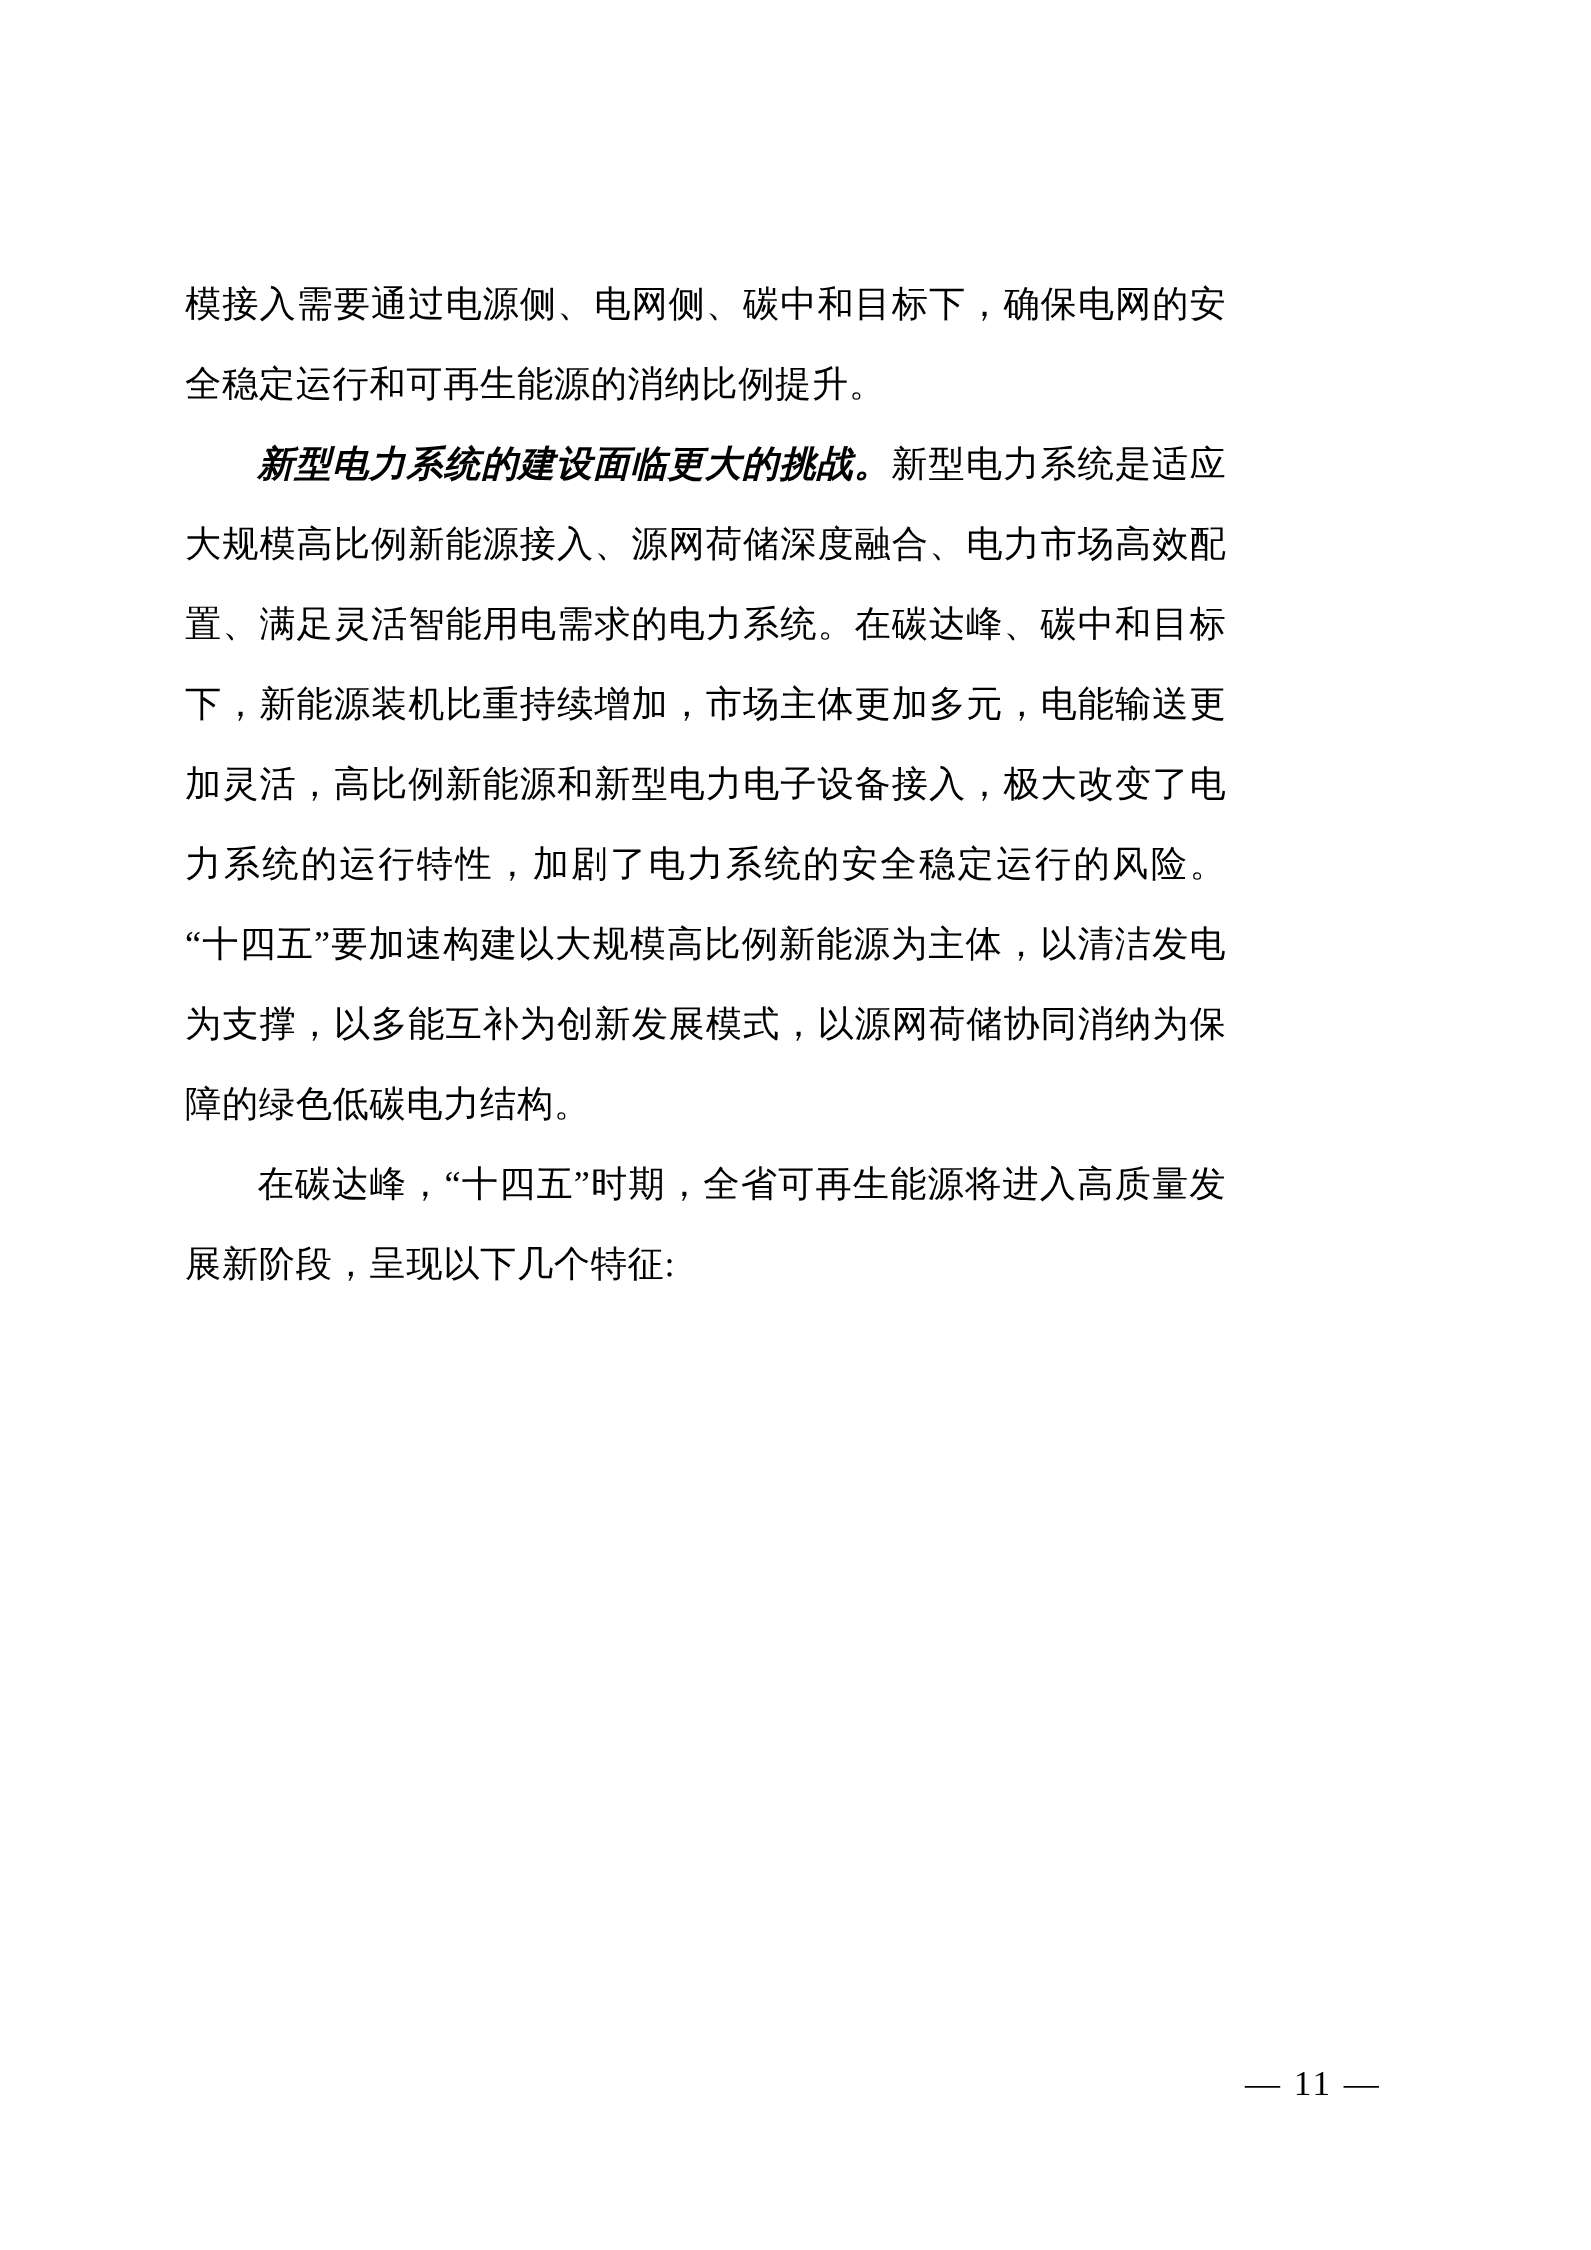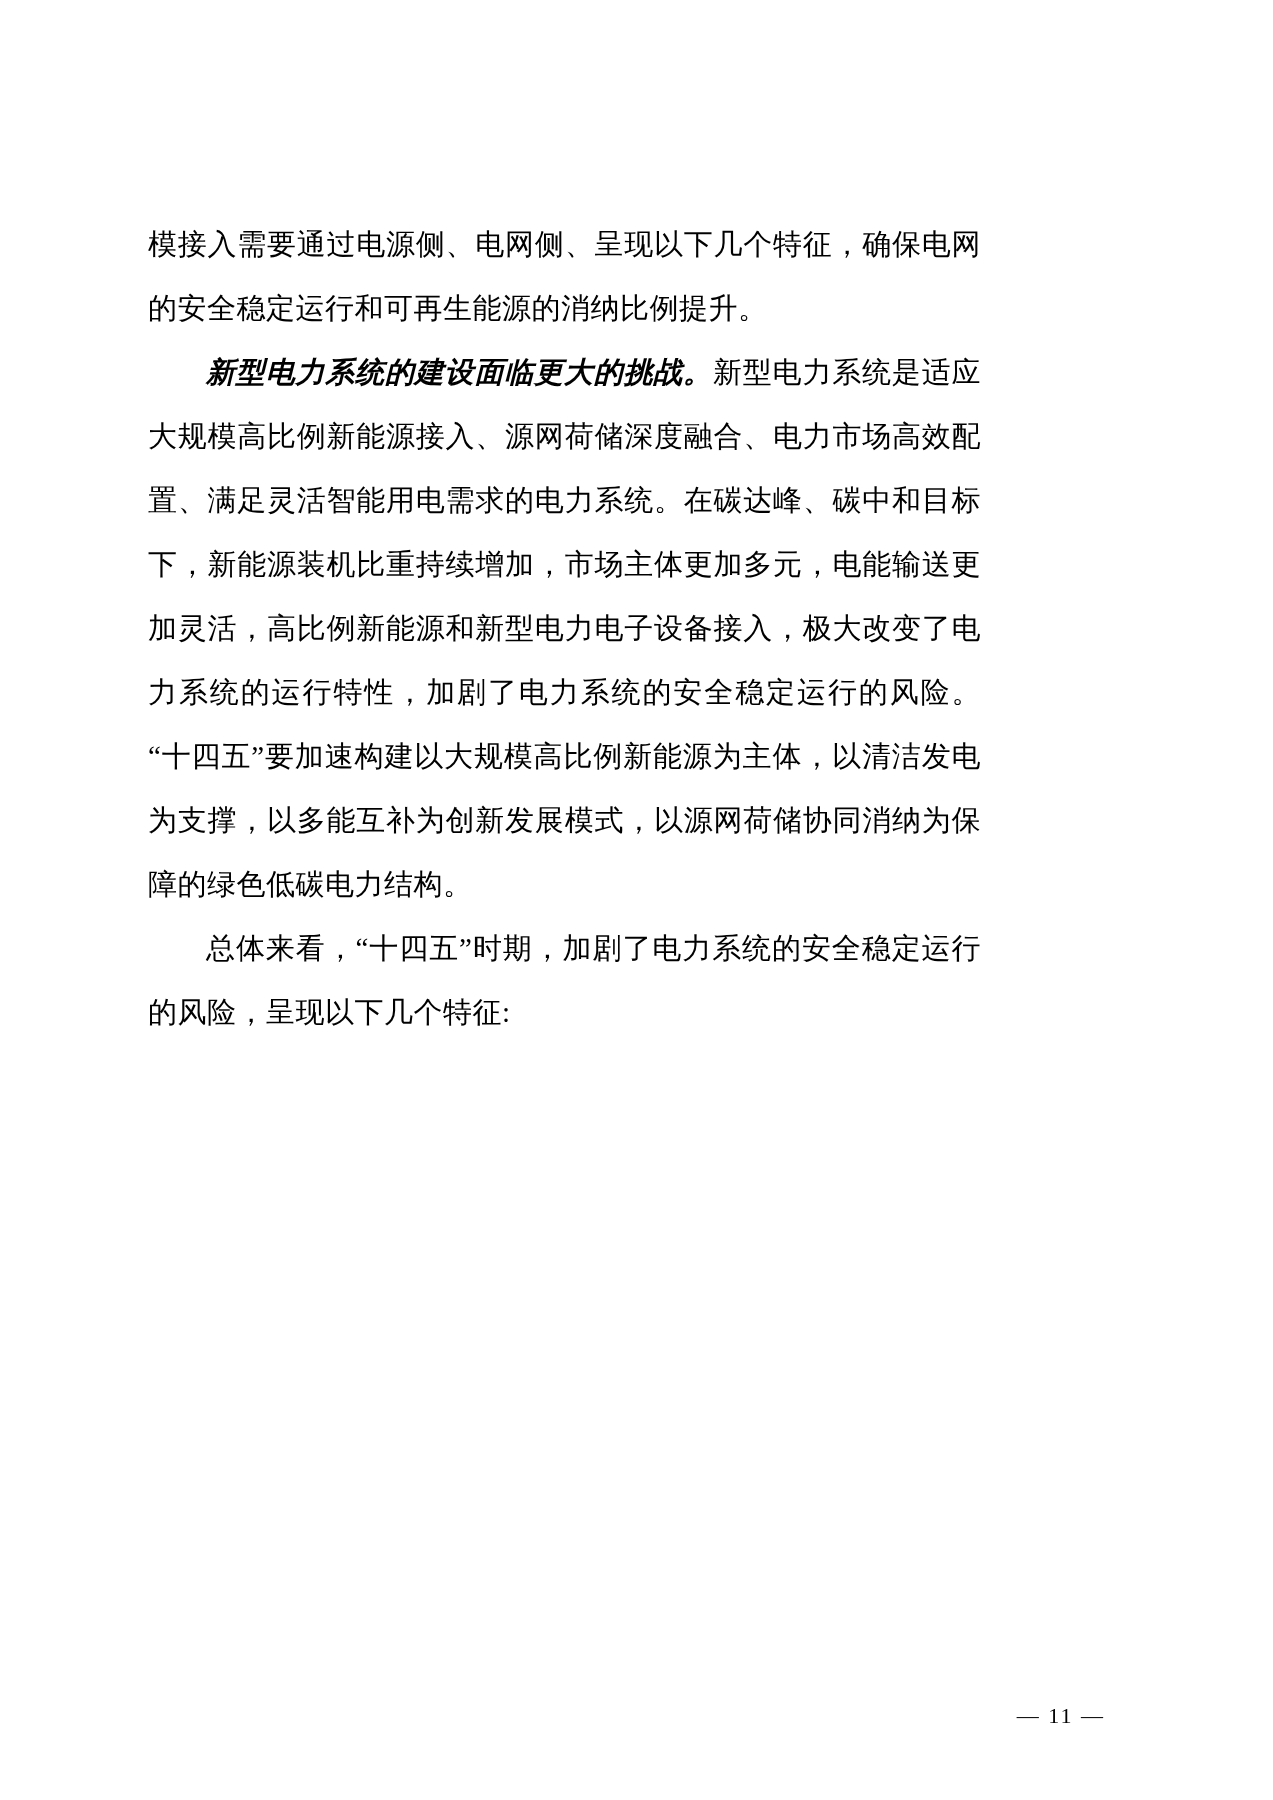--- a/index.html
+++ b/index.html
@@ -32,31 +32,31 @@
   }
   .para.indent {
     text-indent: 2em;
   }
   .para strong {
     font-weight: bold;
     font-style: italic;
   }
   .page-footer {
     position: absolute;
-    top: 1696px;
+    top: 1648px;
     right: 168px;
-    font-size: 22px;
+    font-size: 28px;
     line-height: 40px;
     color: #000000;
     letter-spacing: 2px;
   }
 </style>
 </head>
 <body>
 
 <div class="page">
   <div class="doc-body">
-      <p class="para"><span>模接入需要通过电源侧、电网侧、呈现以下几个特征，确保电网的安全稳定运行和可再生能源的消纳比例提升。</span></p>
+      <p class="para"><span>模接入需要通过电源侧、电网侧、碳中和目标下，确保电网的安全稳定运行和可再生能源的消纳比例提升。</span></p>
       <p class="para indent"><strong>新型电力系统的建设面临更大的挑战。</strong><span>新型电力系统是适应大规模高比例新能源接入、源网荷储深度融合、电力市场高效配置、满足灵活智能用电需求的电力系统。在碳达峰、碳中和目标下，新能源装机比重持续增加，市场主体更加多元，电能输送更加灵活，高比例新能源和新型电力电子设备接入，极大改变了电力系统的运行特性，加剧了电力系统的安全稳定运行的风险。“十四五”要加速构建以大规模高比例新能源为主体，以清洁发电为支撑，以多能互补为创新发展模式，以源网荷储协同消纳为保障的绿色低碳电力结构。</span></p>
-      <p class="para indent"><span>总体来看，“十四五”时期，加剧了电力系统的安全稳定运行的风险，呈现以下几个特征:</span></p>
+      <p class="para indent"><span>在碳达峰，“十四五”时期，全省可再生能源将进入高质量发展新阶段，呈现以下几个特征:</span></p>
     </div>
   <div class="page-footer">— 11 —</div>
 </div>
 
 </body></html>

